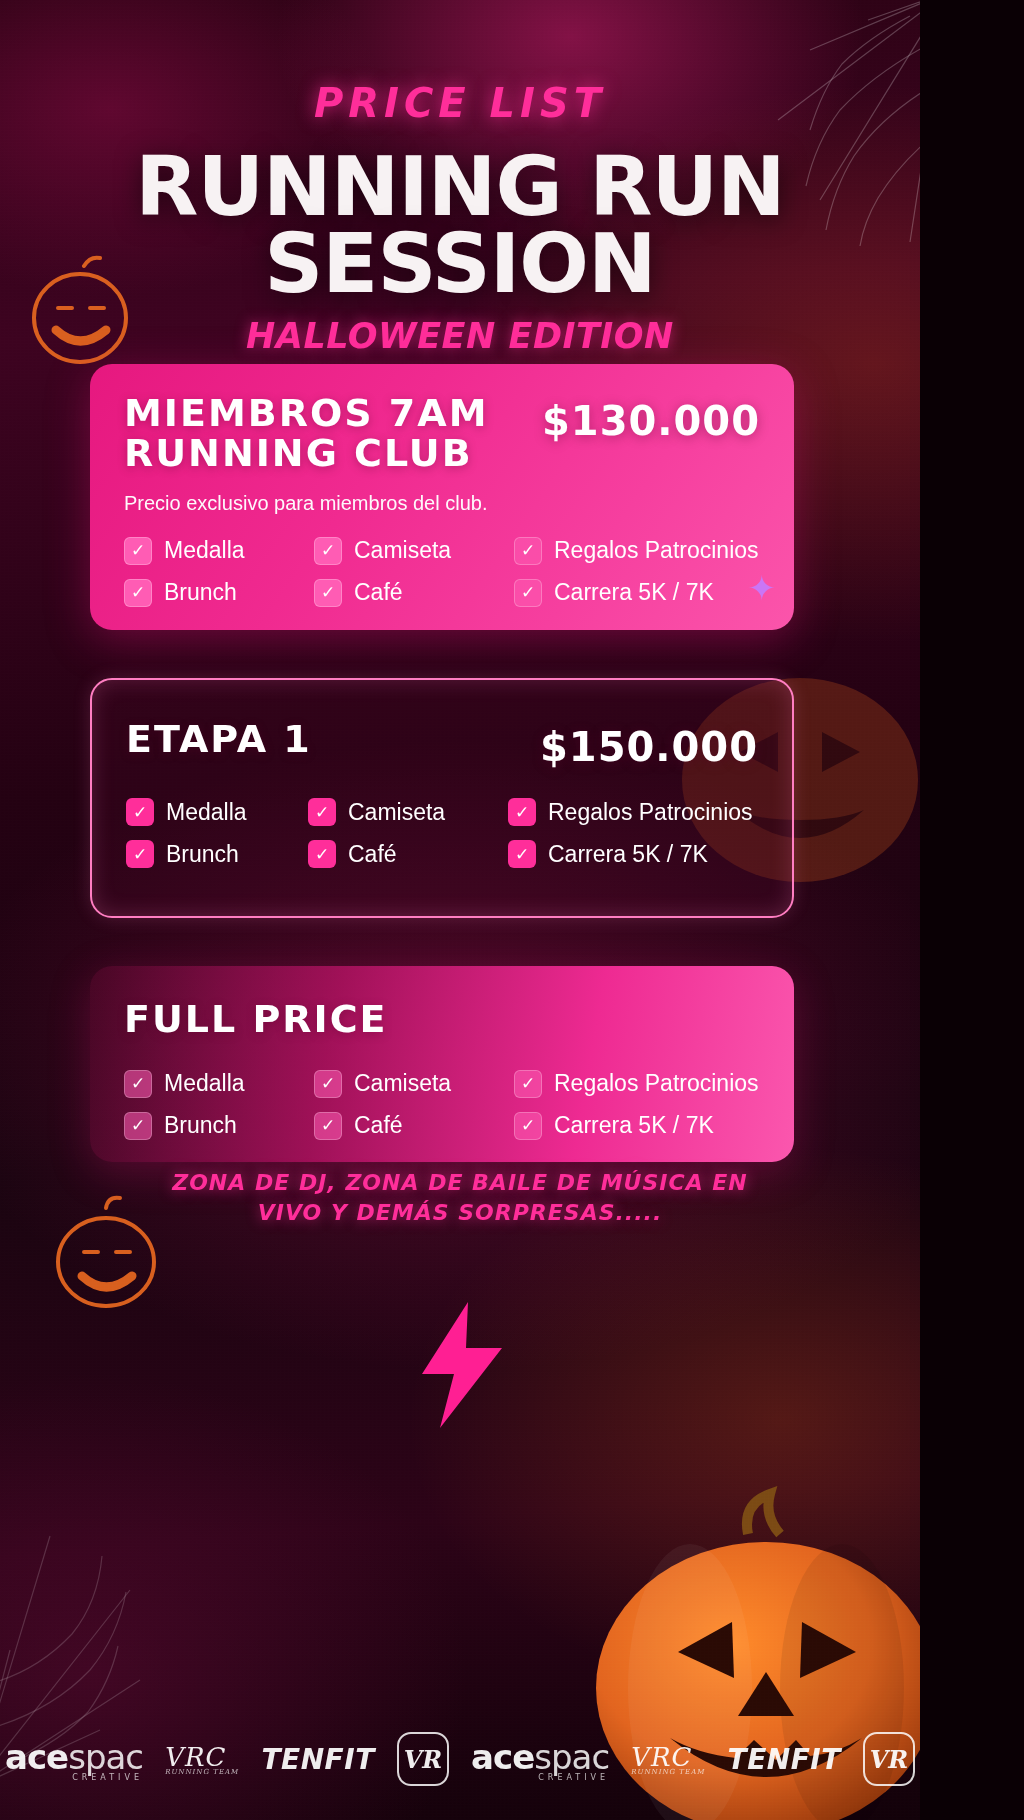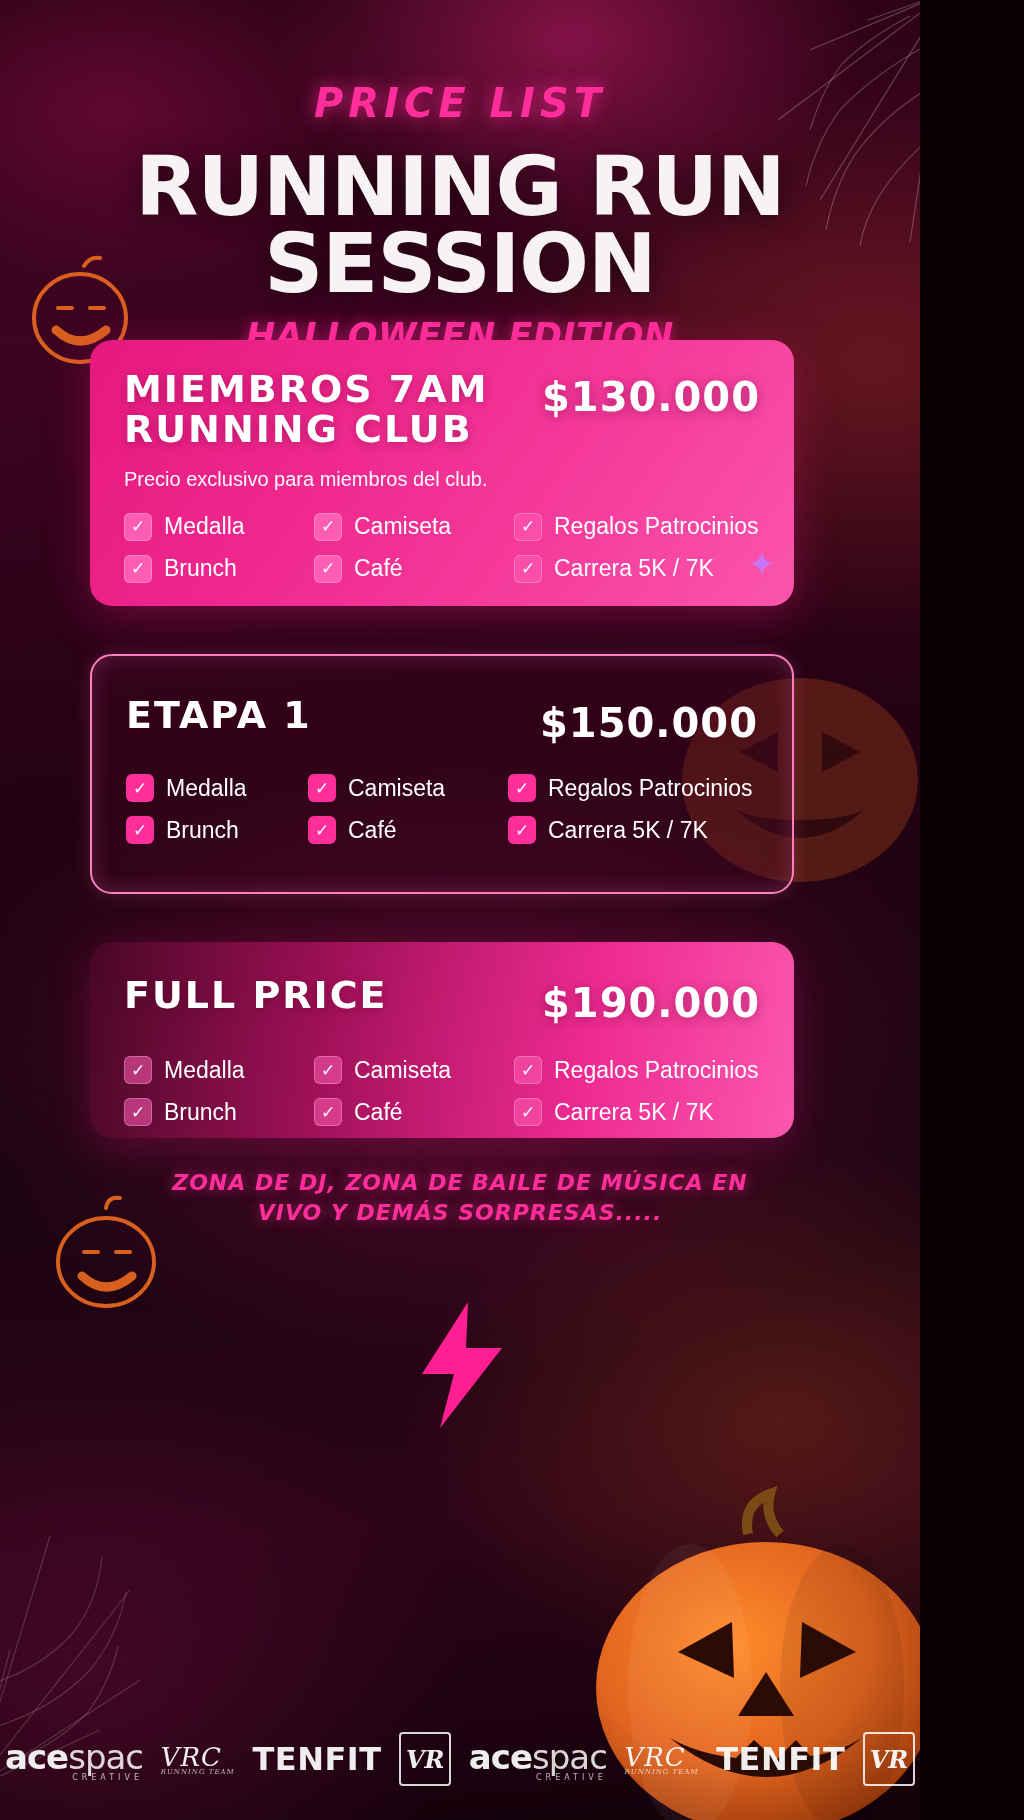--- a/index.html
+++ b/index.html
@@ -232,27 +232,28 @@
   .sp-vrc {
     font-family: "DejaVu Serif", serif;
     font-style: italic;
     font-size: 26px;
     letter-spacing: 1px;
   }
   .sp-vrc .sp-sub { letter-spacing: 1px; font-size: 7px; text-align: center; }
   .sp-tenfit {
     font-family: "DejaVu Sans", sans-serif;
     font-weight: 700;
-    font-size: 32px;
+    font-style: italic;
+    font-size: 28px;
     letter-spacing: 0.5px;
   }
   .sp-vr-badge {
     width: 52px; height: 54px;
     border: 2px solid rgba(255,255,255,0.9);
-    border-radius: 4px;
+    border-radius: 14px;
     display: flex; align-items: center; justify-content: center;
     font-family: "DejaVu Serif", serif;
     font-style: italic;
     font-weight: 700;
     font-size: 24px;
   }
 </style>
 </head>
 <body>
 
@@ -336,21 +337,21 @@
   <div class="header">
     <div class="price-list">PRICE LIST</div>
     <div class="title">RUNNING RUN SESSION</div>
     <div class="subtitle-wrap">
       <div class="subtitle">HALLOWEEN EDITION</div>
     </div>
   </div>
 
   <div class="cards">
 
-    <div class="card card--solid" style="height:266px;">
+    <div class="card card--solid" style="height:266px;margin-top:24px;">
       <div class="card-head">
         <div class="card-name">MIEMBROS 7AM
 RUNNING CLUB</div>
         <div class="card-price">$130.000</div>
       </div>
       <div class="card-note">Precio exclusivo para miembros del club.</div>
       <div class="features">
         <div class="feat">
           <span class="cbox cbox--onSolid">✓</span>
           <span class="feat-label">Medalla</span>
@@ -408,21 +409,20 @@
         <div class="feat">
           <span class="cbox cbox--onDark">✓</span>
           <span class="feat-label">Carrera 5K / 7K</span>
         </div>
       </div>
     </div>
 
     <div class="card card--gradient" style="height:196px; padding-top:34px;">
       <div class="card-head">
         <div class="card-name">FULL PRICE</div>
-        <div class="card-price">$190.000</div>
       </div>
       <div class="features" style="margin-top:30px;">
         <div class="feat">
           <span class="cbox cbox--ghost">✓</span>
           <span class="feat-label">Medalla</span>
         </div>
         <div class="feat">
           <span class="cbox cbox--ghost">✓</span>
           <span class="feat-label">Camiseta</span>
         </div>

